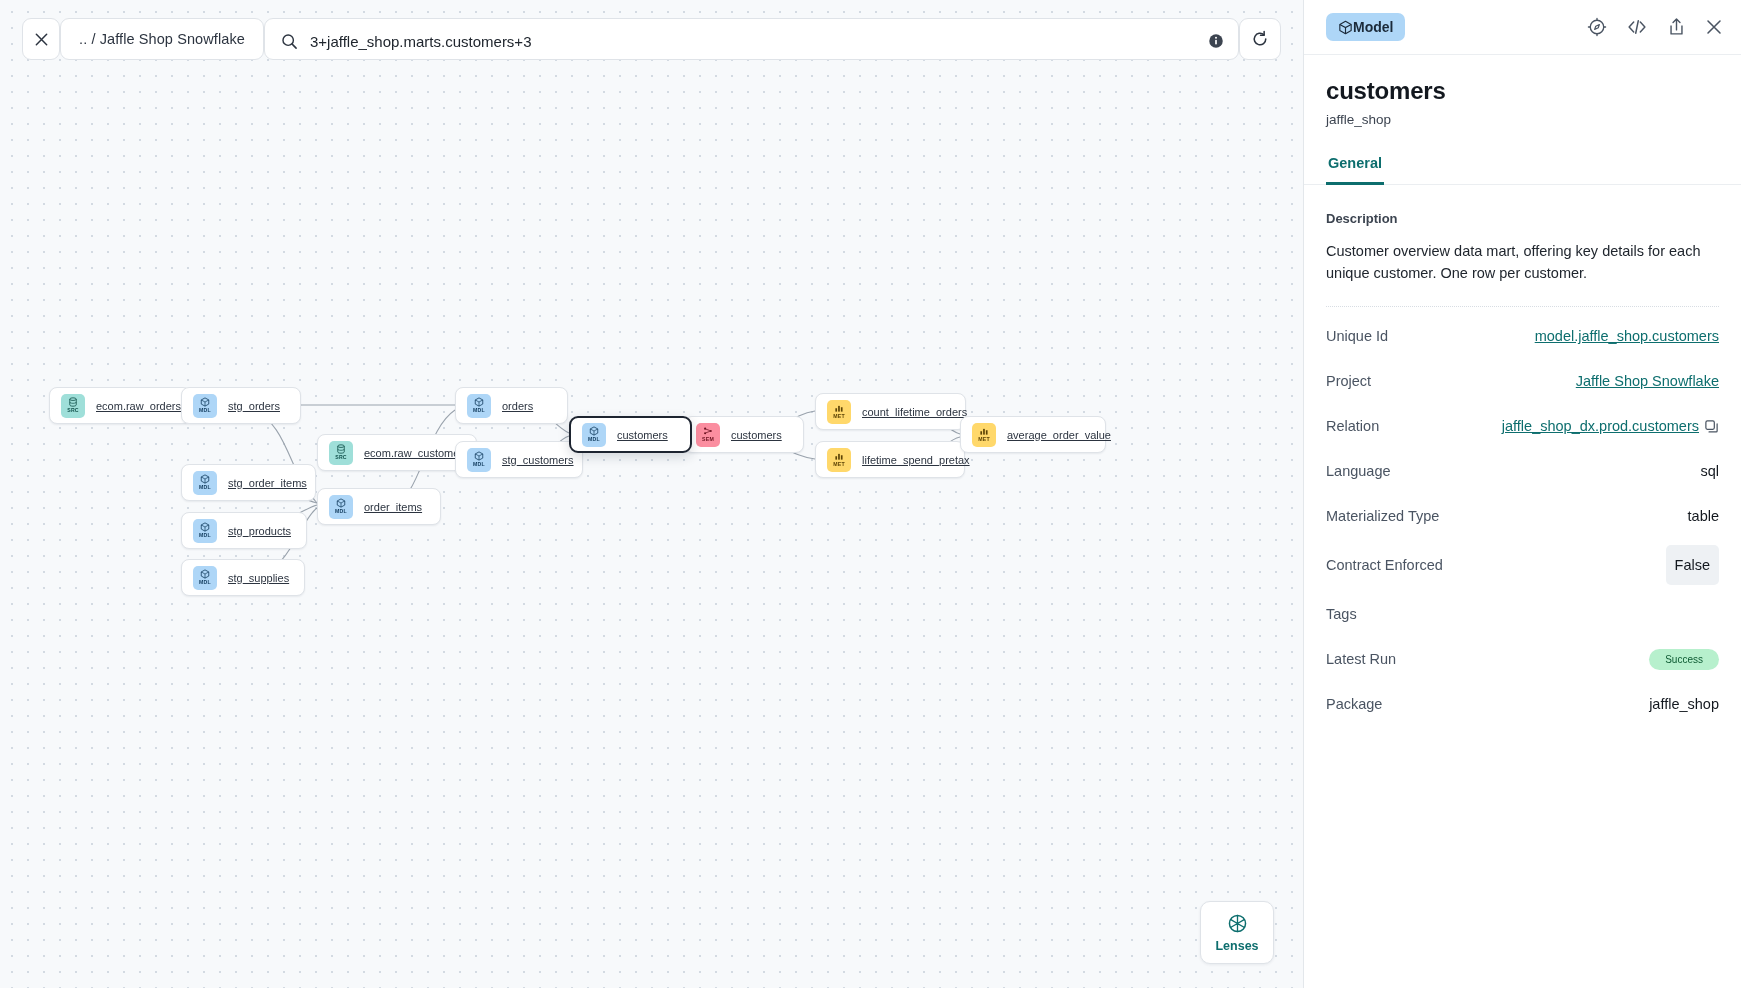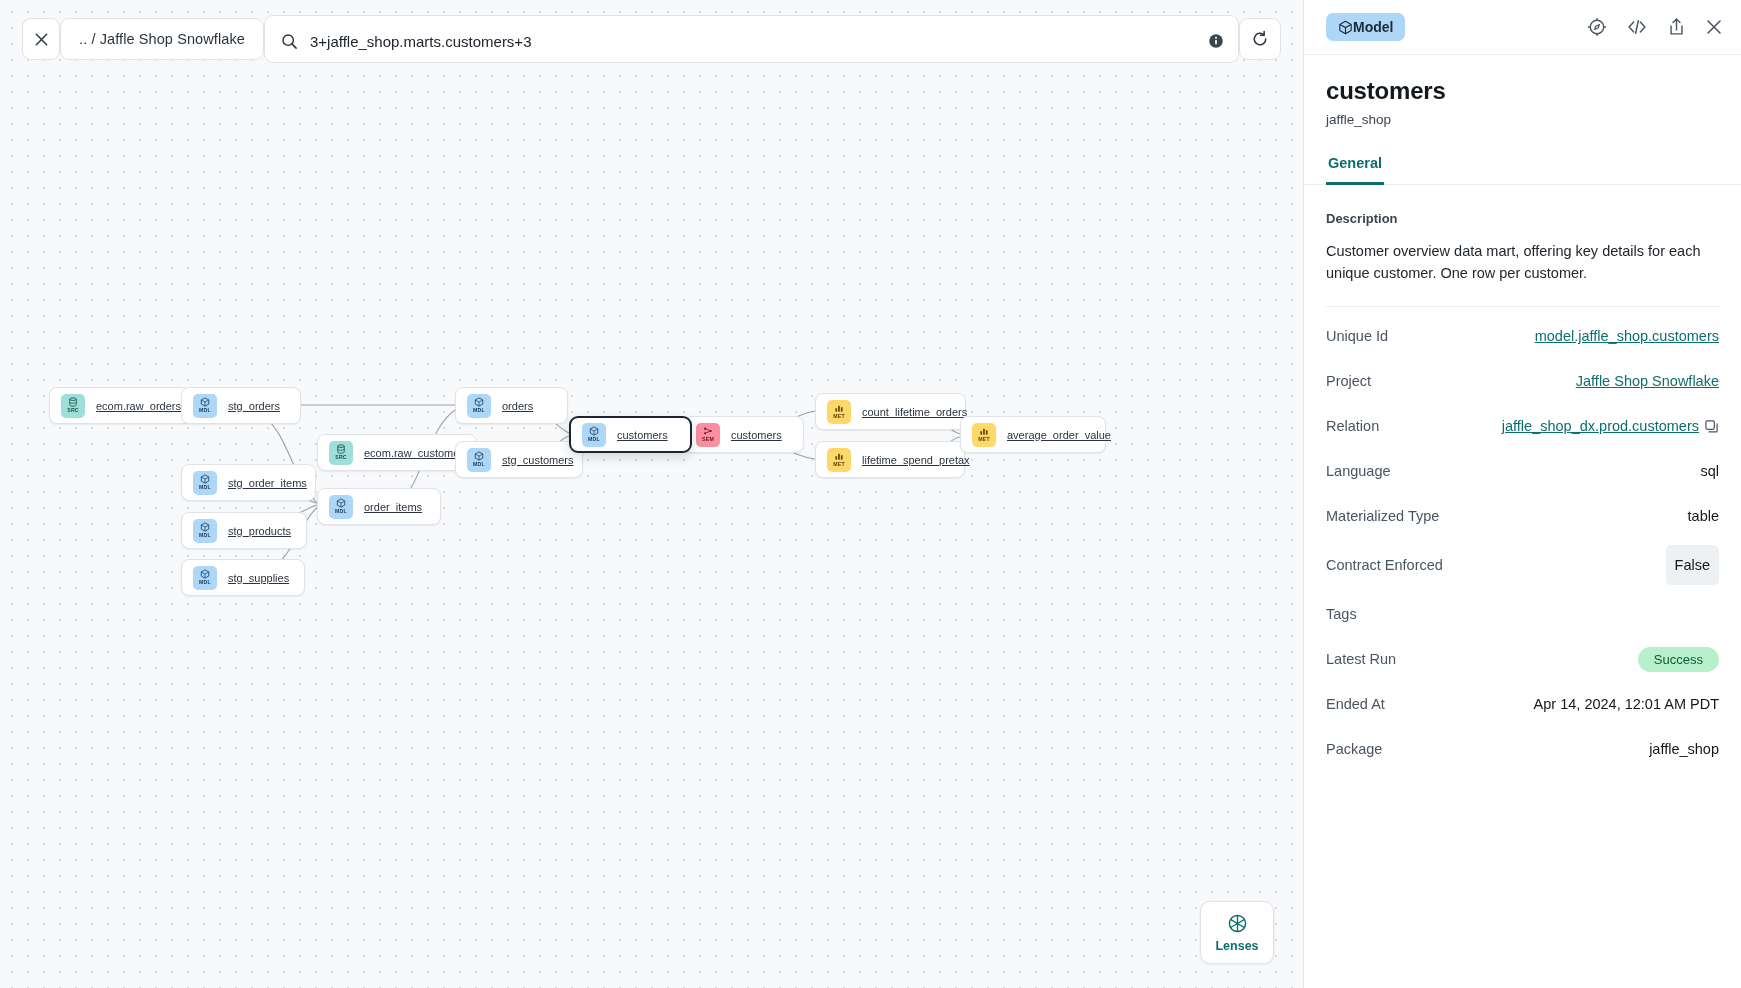--- a/index.html
+++ b/index.html
@@ -32,21 +32,21 @@
     background: #fff; border: 1px solid #dfe3e8; border-radius: 9px;
     height: 42px; display: flex; align-items: center; justify-content: center;
     color: #2c3440; cursor: pointer;
   }
   #close-graph-btn { width: 38px; }
   #breadcrumb-btn {
     padding: 0 18px; font-size: 14.5px; color: #2c3440; letter-spacing: .1px;
     white-space: nowrap;
   }
   #searchwrap {
-    flex: 1 1 auto; height: 48px; background: #fff;
+    flex: 1 1 auto; height: 42px; background: #fff;
     border: 1px solid #dfe3e8; border-radius: 9px;
     display: flex; align-items: center; padding: 4px 14px 0 16px; gap: 12px;
     min-width: 0;
   }
   #search-input {
     flex: 1 1 auto; border: 0; outline: 0; font-size: 15px; color: #20262e;
     font-family: "Liberation Sans", sans-serif; background: transparent; min-width: 0;
   }
   #refresh-btn { width: 42px; flex: 0 0 42px; }
   .ico { display: block; }
@@ -130,21 +130,21 @@
   }
   .row:first-of-type { margin-top: 18px; }
   .rk { font-size: 14.5px; color: #4a5462; white-space: nowrap; }
   .rv { font-size: 14.5px; color: #13181f; text-align: right; }
   .rv.link { color: #0d6e6e; text-decoration: underline; cursor: pointer; }
   .rv.chip {
     background: #eef1f4; border-radius: 5px; padding: 12px 9px; color: #13181f;
   }
   .rv.badge-ok {
     background: #b7f0cd; color: #0d5a32; border-radius: 13px;
-    padding: 5px 16px; font-size: 13px; font-weight: 500;
+    padding: 5px 16px; font-size: 10px; font-weight: 500;
   }
   .rv-wrap { display: flex; align-items: center; gap: 5px; }
   .copy-ico { color: #4a5462; cursor: pointer; display: block; }
 </style>
 </head>
 <body>
 
 <div id="app">
 
   <div id="canvas">
@@ -433,22 +433,18 @@
       </div>
       <div class="row">
         <span class="rk">Tags</span>
         <span class="rv"></span>
       </div>
       <div class="row">
         <span class="rk">Latest Run</span>
         <span class="rv badge-ok">Success</span>
       </div>
       <div class="row">
-        <span class="rk">Ended At</span>
-        <span class="rv">Apr 14, 2024, 12:01 AM PDT</span>
-      </div>
-      <div class="row">
         <span class="rk">Package</span>
         <span class="rv">jaffle_shop</span>
       </div>
     </div>
   </div>
 </div>
 
 </body></html>

